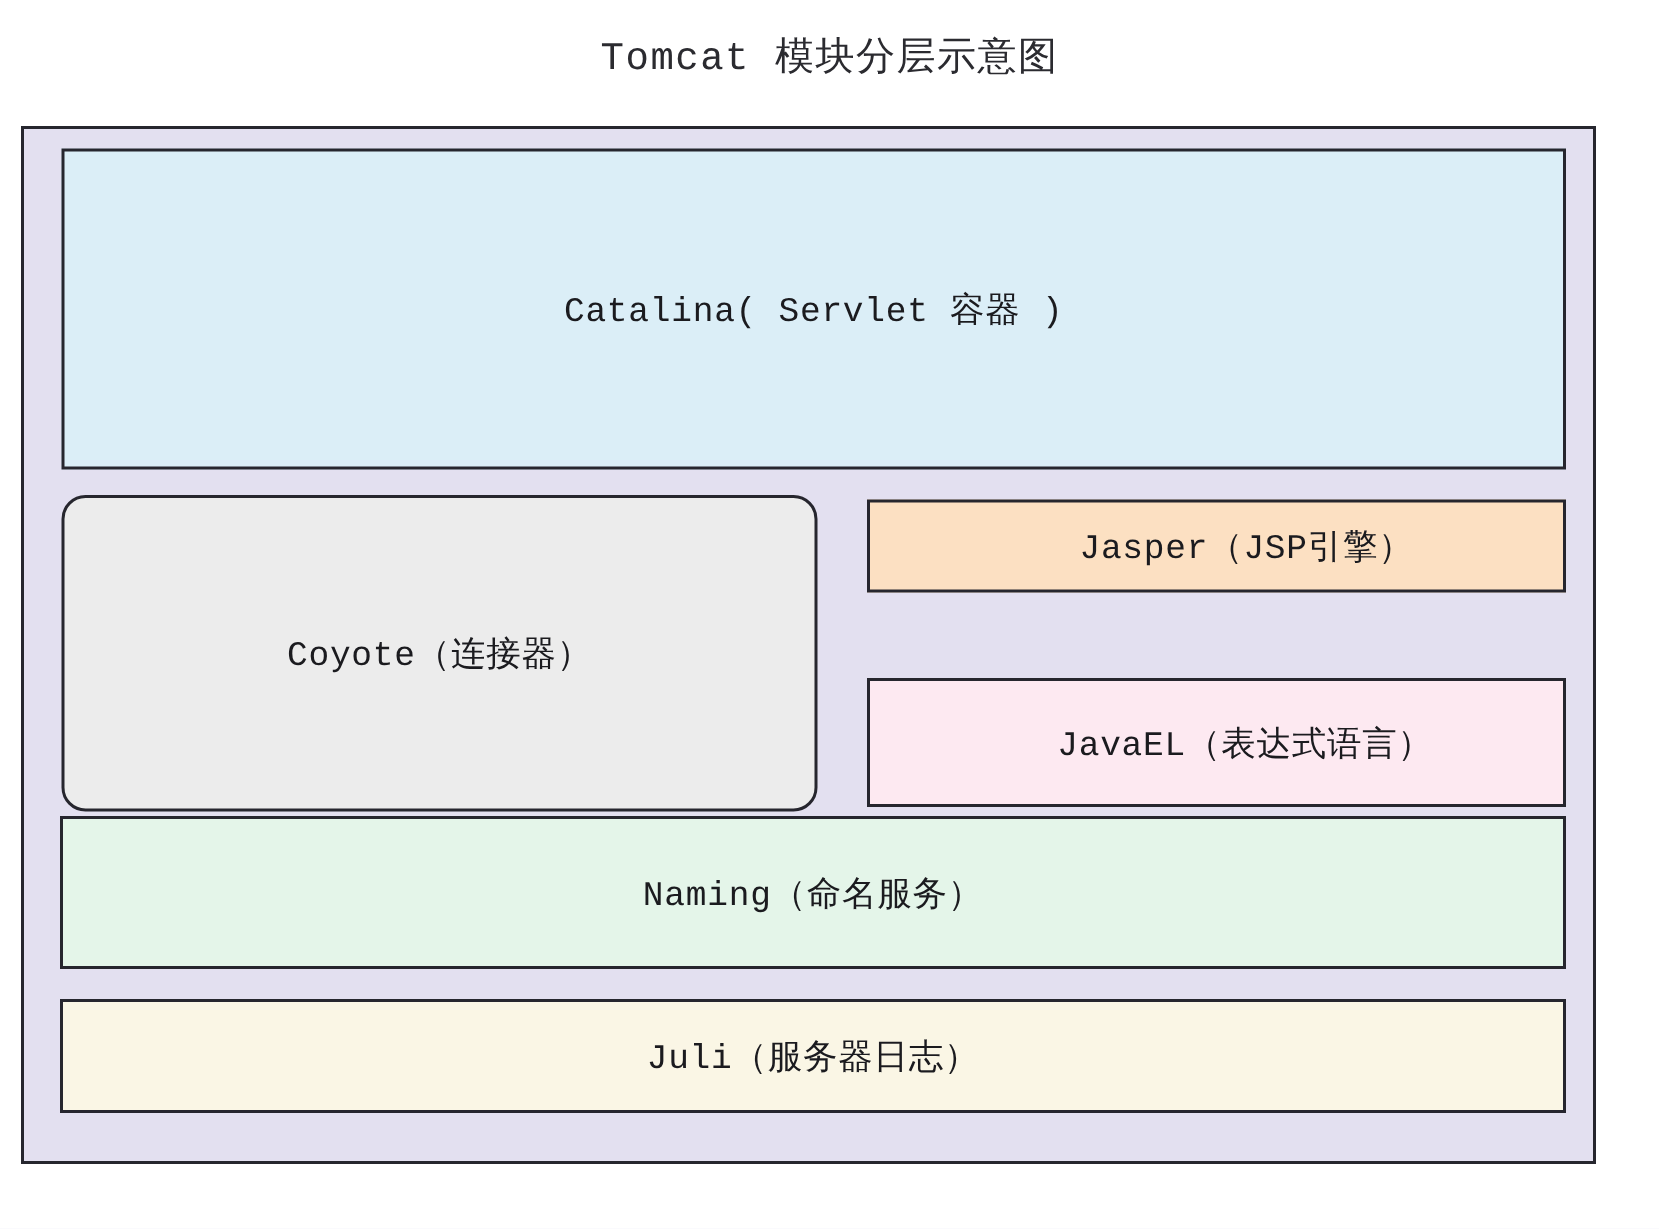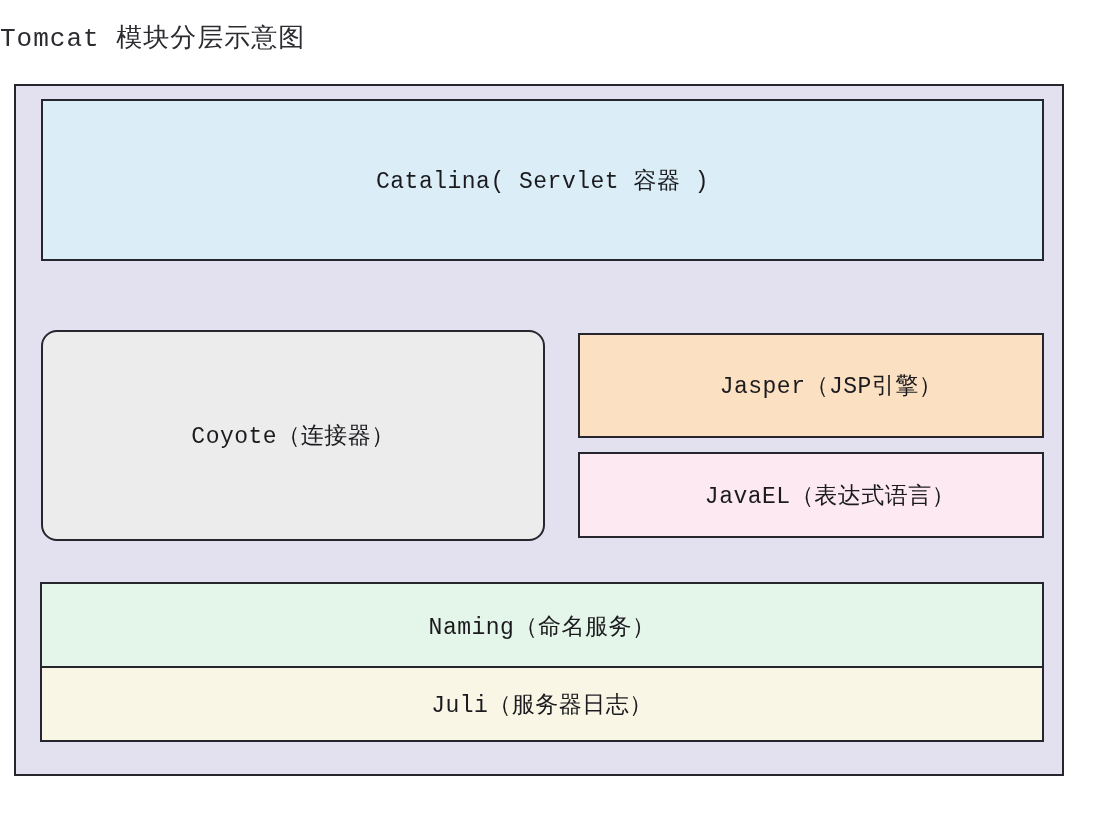--- a/index.html
+++ b/index.html
@@ -13,21 +13,21 @@
     width: 1106px;
     height: 819px;
     background: #ffffff;
     overflow: hidden;
   }
   .diagram-title {
     position: absolute;
     top: 20px;
     left: 0;
     width: 1106px;
-    text-align: left;
+    text-align: center;
     font-size: 26px;
     font-weight: 500;
     color: #2b2b30;
     letter-spacing: 1px;
   }
   .outer-container {
     position: absolute;
     left: 14px;
     top: 84px;
     width: 1046px;
@@ -38,25 +38,25 @@
     position: absolute;
     border: 2px solid #26262e;
     display: flex;
     align-items: center;
     justify-content: center;
     font-size: 23px;
     color: #1b1b1f;
     letter-spacing: 0.5px;
     box-sizing: border-box;
   }
-  .box-catalina { left: 25px; top: 13px;  width: 1003px; height: 162px; }
+  .box-catalina { left: 25px; top: 13px;  width: 1003px; height: 214px; }
   .box-coyote   { left: 25px; top: 244px; width: 504px;  height: 211px; }
-  .box-jasper   { left: 562px; top: 247px; width: 466px; height: 105px; padding-left: 40px; }
+  .box-jasper   { left: 562px; top: 247px; width: 466px; height: 62px; padding-left: 40px; }
   .box-javael   { left: 562px; top: 366px; width: 466px; height: 86px; padding-left: 38px; }
-  .box-naming   { left: 24px; top: 496px; width: 1004px; height: 88px; }
+  .box-naming   { left: 24px; top: 458px; width: 1004px; height: 102px; }
   .box-juli     { left: 24px; top: 580px; width: 1004px; height: 76px; }
 </style>
 </head>
 <body>
 
 <div class="page">
 
   <div class="diagram-title">Tomcat 模块分层示意图</div>
 
   <div class="outer-container" style="background: rgb(227, 224, 240);">

